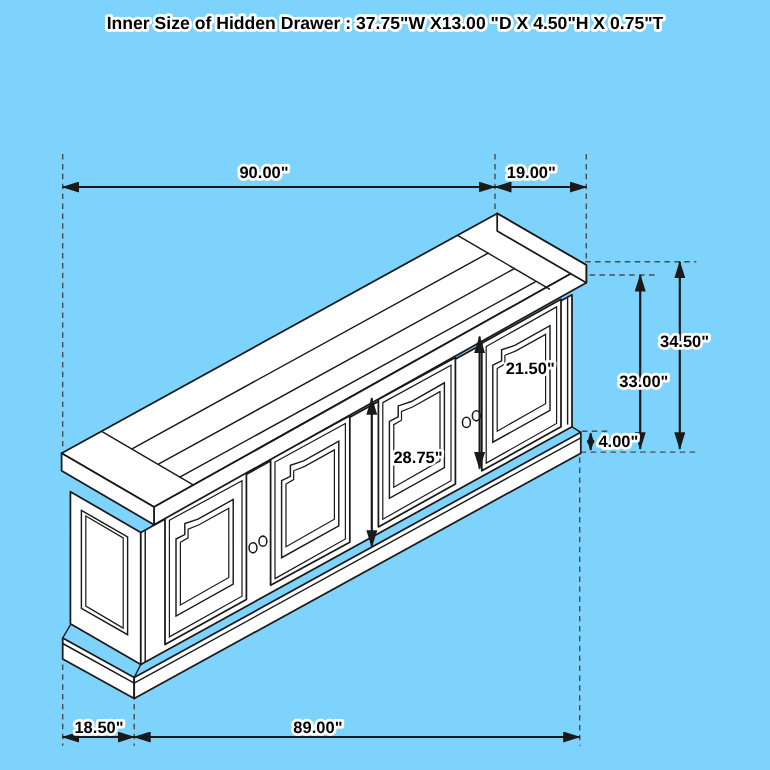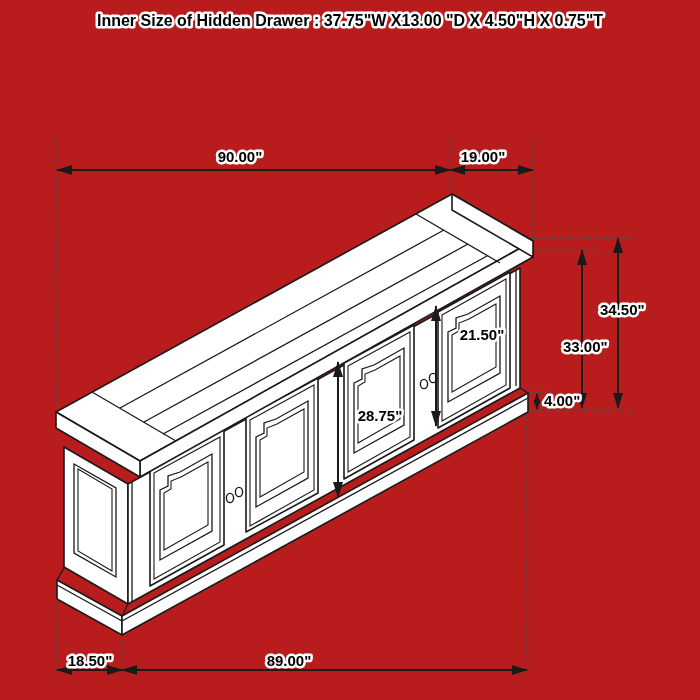--- a/index.html
+++ b/index.html
@@ -1,16 +1,16 @@
 <!DOCTYPE html>
 <html><head>
 <meta charset="utf-8">
 <style>
   html,body{margin:0;padding:0;background:#ffffff;}
-  .stage{position:relative;width:700px;height:700px;background:#b91c1c;overflow:hidden;
+  .stage{position:relative;width:700px;height:700px;background:#7dd3fc;overflow:hidden;
          font-family:"Liberation Sans",sans-serif;}
   svg{position:absolute;left:0;top:0;}
   text{font-family:"Liberation Sans",sans-serif;font-weight:bold;fill:#000000;
        paint-order:stroke;stroke:#ffffff;stroke-width:5px;stroke-linejoin:round;}
   .title{font-size:16px;}
   .dim{font-size:15px;}
   .edge{fill:#ffffff;stroke:#1a1a1a;stroke-width:1.6;stroke-linejoin:round;}
   .line{fill:none;stroke:#1a1a1a;stroke-width:1.3;}
   .thin{fill:none;stroke:#1a1a1a;stroke-width:1.1;}
   .dash{fill:none;stroke:#4d4d4d;stroke-width:1.3;stroke-dasharray:5 4;}

